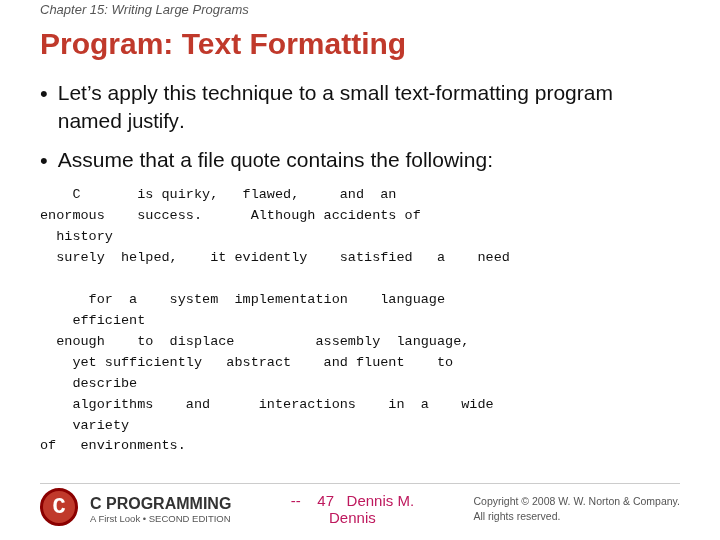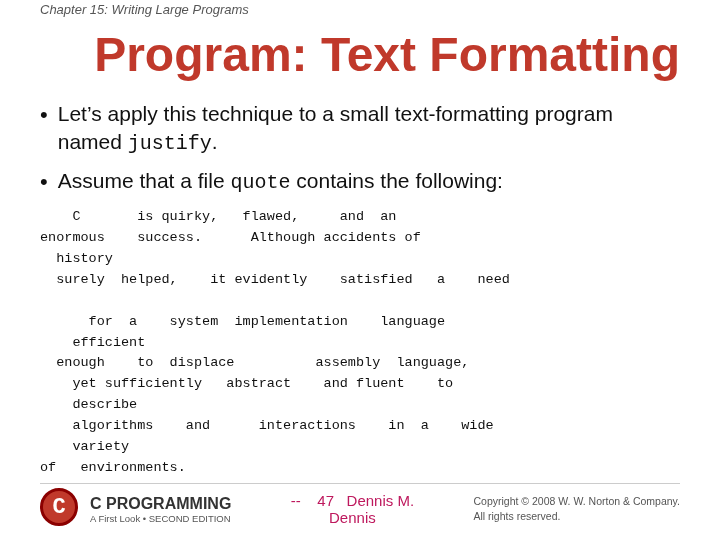--- a/index.html
+++ b/index.html
@@ -23,24 +23,24 @@
 
     .chapter-label {
       font-family: Arial, sans-serif;
       font-style: italic;
       font-size: 13px;
       color: #555;
       margin-bottom: 10px;
     }
 
     .slide-title {
-      font-size: 48px;
+      font-size: 30px;
       font-weight: bold;
       color: #c0392b;
-      text-align: right;
+      text-align: left;
       margin-bottom: 18px;
       font-family: Arial, sans-serif;
     }
 
     .bullet-section {
       margin-bottom: 10px;
     }
 
     .bullet-item {
       display: flex;
@@ -57,21 +57,21 @@
       font-size: 22px;
       margin-top: 0px;
       flex-shrink: 0;
     }
 
     .bullet-text {
       flex: 1;
     }
 
     code, .mono {
-      font-family: Liberation Mono, monospace;
+      font-family: Liberation Sans, sans-serif;
       font-size: 20px;
     }
 
     .code-block {
       font-family: 'Courier New', Courier, monospace;
       font-size: 13.5px;
       color: #111;
       line-height: 1.55;
       margin: 8px 0 8px 0;
       white-space: pre;

